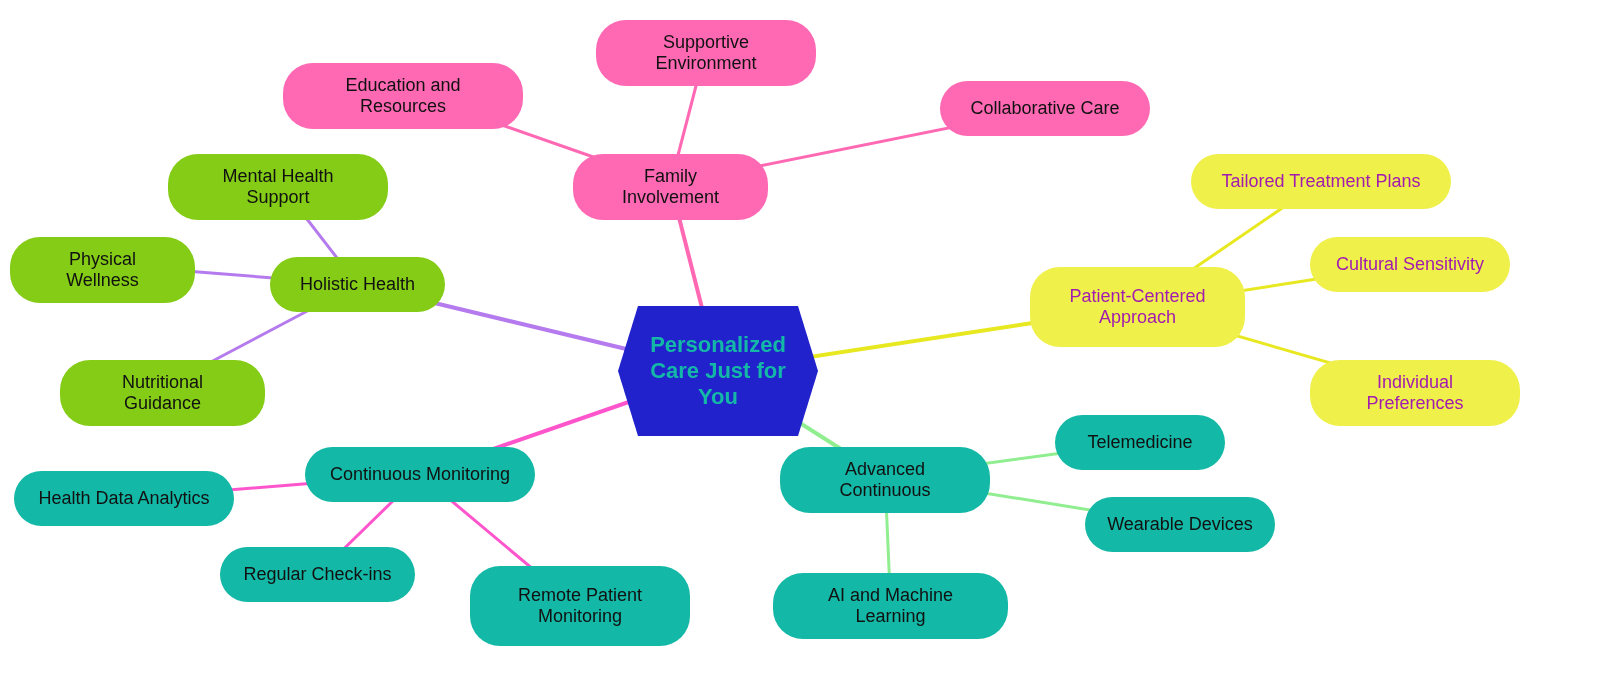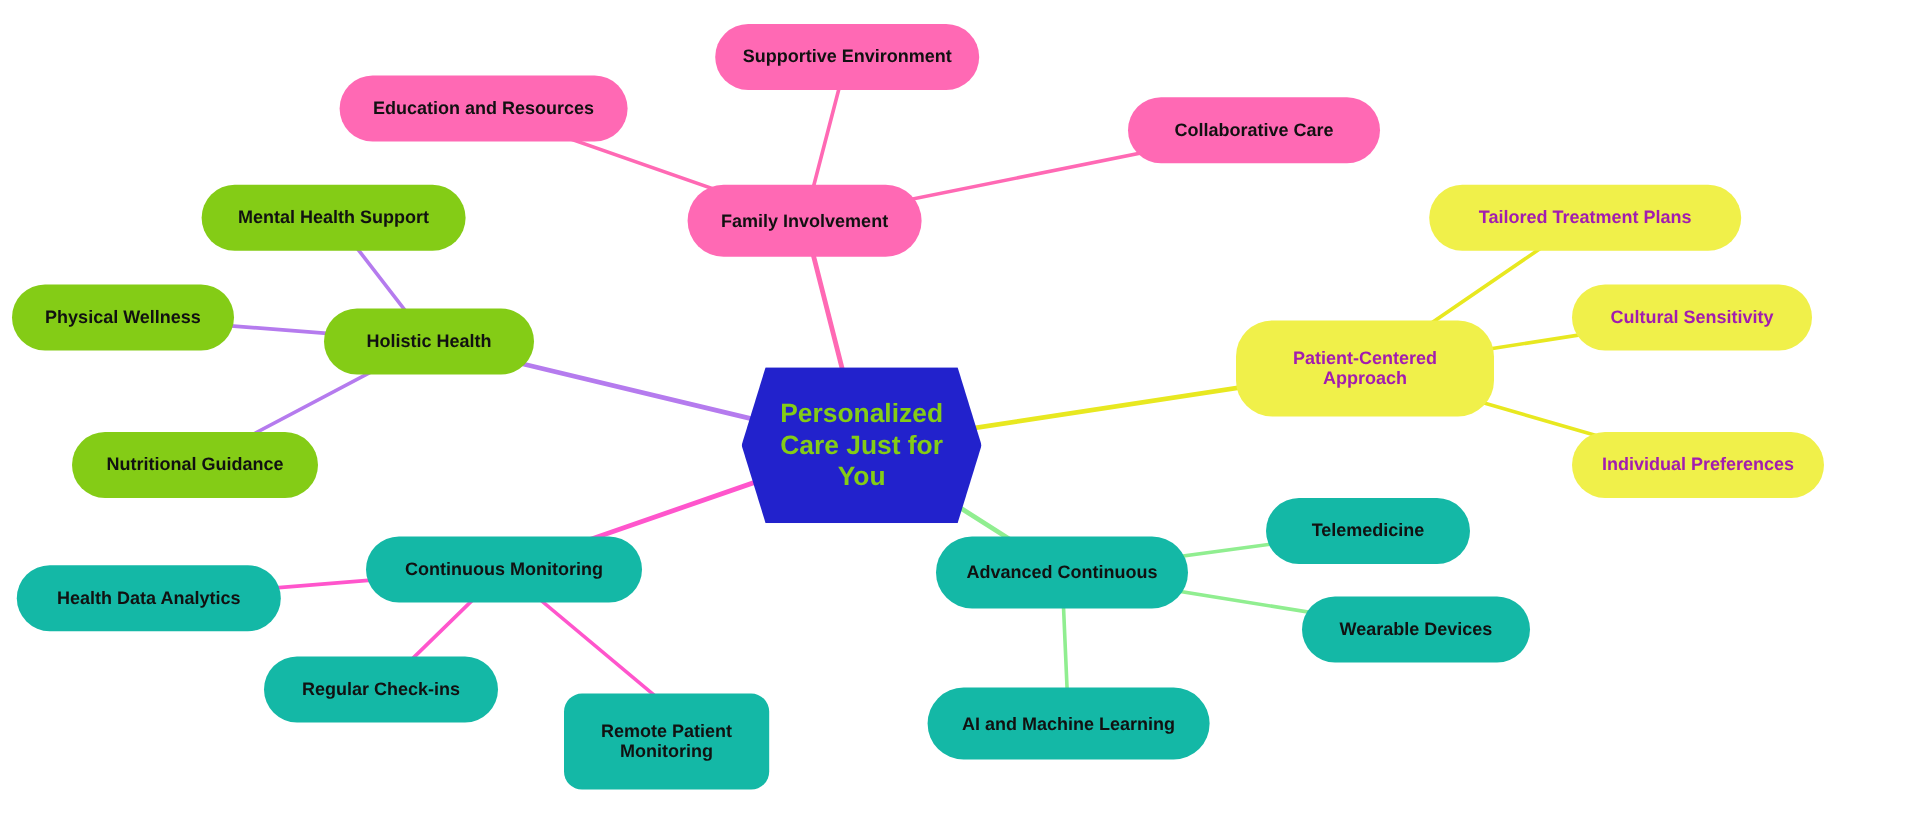--- a/index.html
+++ b/index.html
@@ -19,29 +19,29 @@
       pointer-events: none;
       z-index: 0;
     }
     .node {
       position: absolute;
       border-radius: 30px;
       display: flex;
       align-items: center;
       justify-content: center;
       text-align: center;
-      font-size: 15px;
-      font-weight: 700;
+      font-size: 18px;
+      font-weight: 400;
       padding: 12px 22px;
       z-index: 1;
       cursor: default;
     }
     .node-center {
       background: #2222cc;
-      color: #84cc16;
+      color: #14b8a6;
       font-size: 22px;
       font-weight: 700;
       border-radius: 8px;
       clip-path: polygon(10% 0%, 90% 0%, 100% 50%, 90% 100%, 10% 100%, 0% 50%);
       width: 200px;
       height: 130px;
       padding: 10px 30px;
     }
     .node-pink {
       background: #ff69b4;
@@ -102,14 +102,14 @@
 <div class="node node-yellow" style="left: 1030px; top: 267px; width: 215px; min-height: 80px;">Patient-Centered Approach</div>
 <div class="node node-yellow" style="left: 1310px; top: 237px; width: 200px; min-height: 55px;">Cultural Sensitivity</div>
 <div class="node node-purple" style="left: 60px; top: 360px; width: 205px; min-height: 55px; text-align: center;">Nutritional Guidance</div>
 <div class="node node-yellow" style="left: 1310px; top: 360px; width: 210px; min-height: 55px;">Individual Preferences</div>
 <div class="node node-magenta" style="left: 305px; top: 447px; width: 230px; min-height: 55px;">Continuous Monitoring</div>
 <div class="node node-magenta" style="left: 14px; top: 471px; width: 220px; min-height: 55px;">Health Data Analytics</div>
 <div class="node node-green" style="left: 780px; top: 447px; width: 210px; min-height: 60px;">Advanced Continuous</div>
 <div class="node node-green" style="left: 1055px; top: 415px; width: 170px; min-height: 55px;">Telemedicine</div>
 <div class="node node-green" style="left: 1085px; top: 497px; width: 190px; min-height: 55px;">Wearable Devices</div>
 <div class="node node-magenta" style="left: 220px; top: 547px; width: 195px; min-height: 55px;">Regular Check-ins</div>
-<div class="node node-magenta" style="left: 470px; top: 578px; width: 171px; min-height: 80px; border-radius: 15px;">Remote Patient Monitoring</div>
+<div class="node node-magenta" style="left: 470px; top: 566px; width: 220px; min-height: 80px;">Remote Patient Monitoring</div>
 <div class="node node-green" style="left: 773px; top: 573px; width: 235px; min-height: 60px;">AI and Machine Learning</div>
 
 </body></html>

